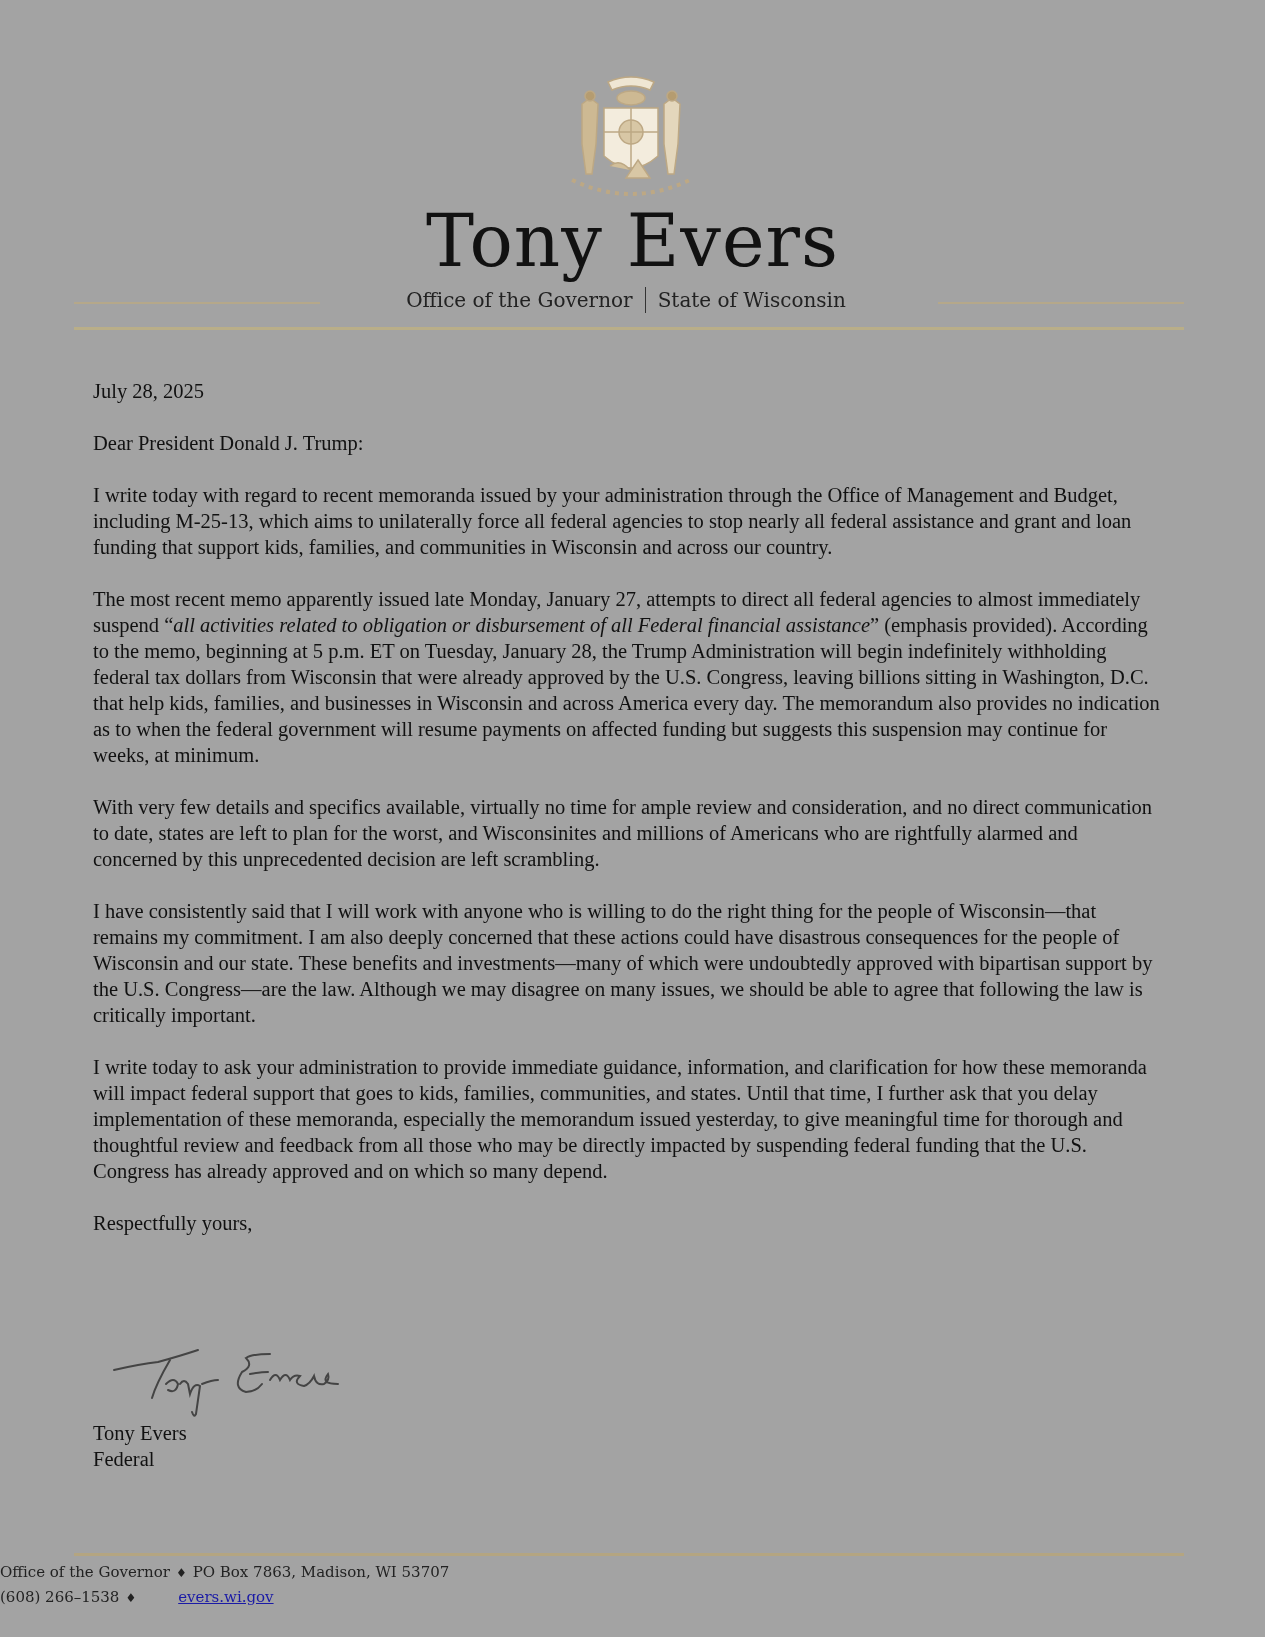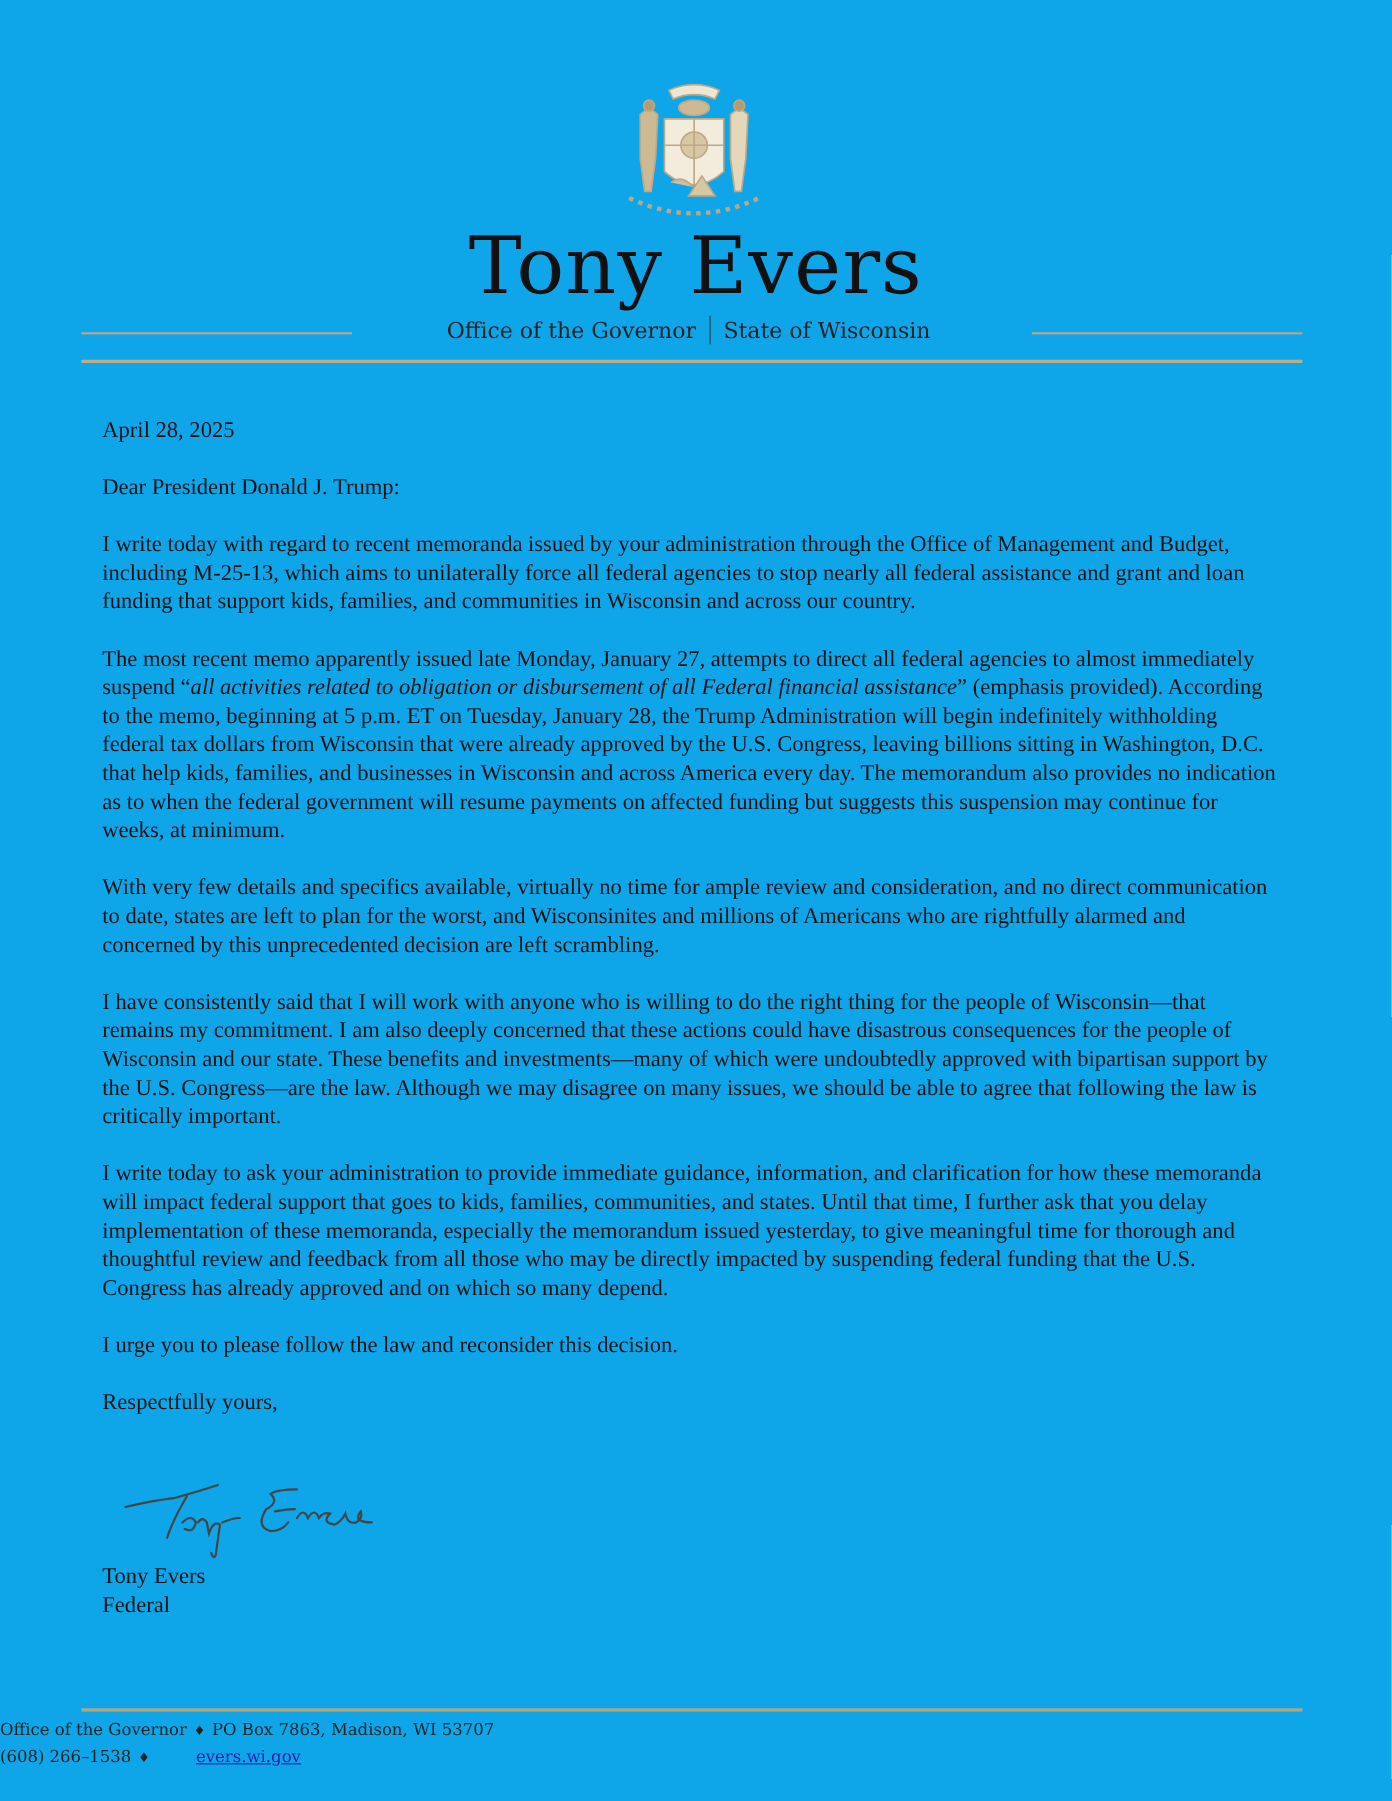--- a/index.html
+++ b/index.html
@@ -1,17 +1,17 @@
 <!DOCTYPE html>
 <html><head>
   <meta charset="utf-8">
   <style>
     html, body { margin: 0; padding: 0; background: #ffffff; }
     body { width: 1265px; height: 1637px; position: relative; overflow: hidden; }
-    .page { position: absolute; left: 0; top: 0; width: 1265px; height: 1637px; background: #0ea5e9; }
+    .page { position: absolute; left: 0; top: 0; width: 1265px; height: 1637px; background: #a3a3a3; }
 
     .seal { position: absolute; left: 552px; top: 68px; width: 158px; height: 140px; }
     .name { position: absolute; left: 0; width: 1265px; top: 196px; text-align: center;
             font-family: "DejaVu Serif", "Liberation Serif", serif; font-size: 72px; color: #111;
             letter-spacing: 1px; line-height: 90px; }
     .subtitle { position: absolute; left: 0; width: 1252px; top: 286px; text-align: center;
                 font-family: "DejaVu Serif", "Liberation Serif", serif; font-size: 20px; color: #222; line-height: 28px; }
     .subtitle .sep { display: inline-block; width: 1px; height: 26px; background: #333; vertical-align: -6px; margin: 0 12px; }
     .rule-short-left { position: absolute; left: 74px; top: 302px; width: 246px; height: 2px; background: #b5a88a; }
     .rule-short-right { position: absolute; left: 938px; top: 302px; width: 246px; height: 2px; background: #b5a88a; }
@@ -59,28 +59,27 @@
   <div class="name">Tony Evers</div>
 
   <div class="rule-short-left"></div>
   <div class="subtitle">
     <span>Office of the Governor</span><span class="sep"></span><span>State of Wisconsin</span>
   </div>
   <div class="rule-short-right"></div>
   <div class="rule-full"></div>
 
   <div class="body">
-    <p class="date">April 28, 2025</p>
+    <p class="date">July 28, 2025</p>
     <p>Dear President Donald J. Trump:</p>
     <p>I write today with regard to recent memoranda issued by your administration through the Office of Management and Budget, including M-25-13, which aims to unilaterally force all federal agencies to stop nearly all federal assistance and grant and loan funding that support kids, families, and communities in Wisconsin and across our country.</p>
     <p><span>The most recent memo apparently issued late Monday, January 27, attempts to direct all federal agencies to almost immediately suspend “</span><em>all activities related to obligation or disbursement of all Federal financial assistance</em><span>” (emphasis provided). According to the memo, beginning at 5 p.m. ET on Tuesday, January 28, the Trump Administration will begin indefinitely withholding federal tax dollars from Wisconsin that were already approved by the U.S. Congress, leaving billions sitting in Washington, D.C. that help kids, families, and businesses in Wisconsin and across America every day. The memorandum also provides no indication as to when the federal government will resume payments on affected funding but suggests this suspension may continue for weeks, at minimum.</span></p>
     <p>With very few details and specifics available, virtually no time for ample review and consideration, and no direct communication to date, states are left to plan for the worst, and Wisconsinites and millions of Americans who are rightfully alarmed and concerned by this unprecedented decision are left scrambling.</p>
     <p>I have consistently said that I will work with anyone who is willing to do the right thing for the people of Wisconsin—that remains my commitment. I am also deeply concerned that these actions could have disastrous consequences for the people of Wisconsin and our state. These benefits and investments—many of which were undoubtedly approved with bipartisan support by the U.S. Congress—are the law. Although we may disagree on many issues, we should be able to agree that following the law is critically important.</p>
     <p>I write today to ask your administration to provide immediate guidance, information, and clarification for how these memoranda will impact federal support that goes to kids, families, communities, and states. Until that time, I further ask that you delay implementation of these memoranda, especially the memorandum issued yesterday, to give meaningful time for thorough and thoughtful review and feedback from all those who may be directly impacted by suspending federal funding that the U.S. Congress has already approved and on which so many depend.</p>
-    <p>I urge you to please follow the law and reconsider this decision.</p>
     <p>Respectfully yours,</p>
   </div>
 
   <svg class="signature" viewBox="0 0 300 80">
     <g fill="none" stroke="#444" stroke-width="2" stroke-linecap="round">
       <path d="M4 30 Q30 24 48 22 Q70 16 88 10"></path>
       <path d="M60 20 Q46 44 42 58"></path>
       <path d="M56 44 q8 -8 12 0 q-2 10 -10 6"></path>
       <path d="M70 44 q4 -6 8 0 l2 10 q4 -12 10 -8 l-4 28 q-2 4 -4 -2"></path>
       <path d="M92 44 q10 -4 16 -4"></path>

